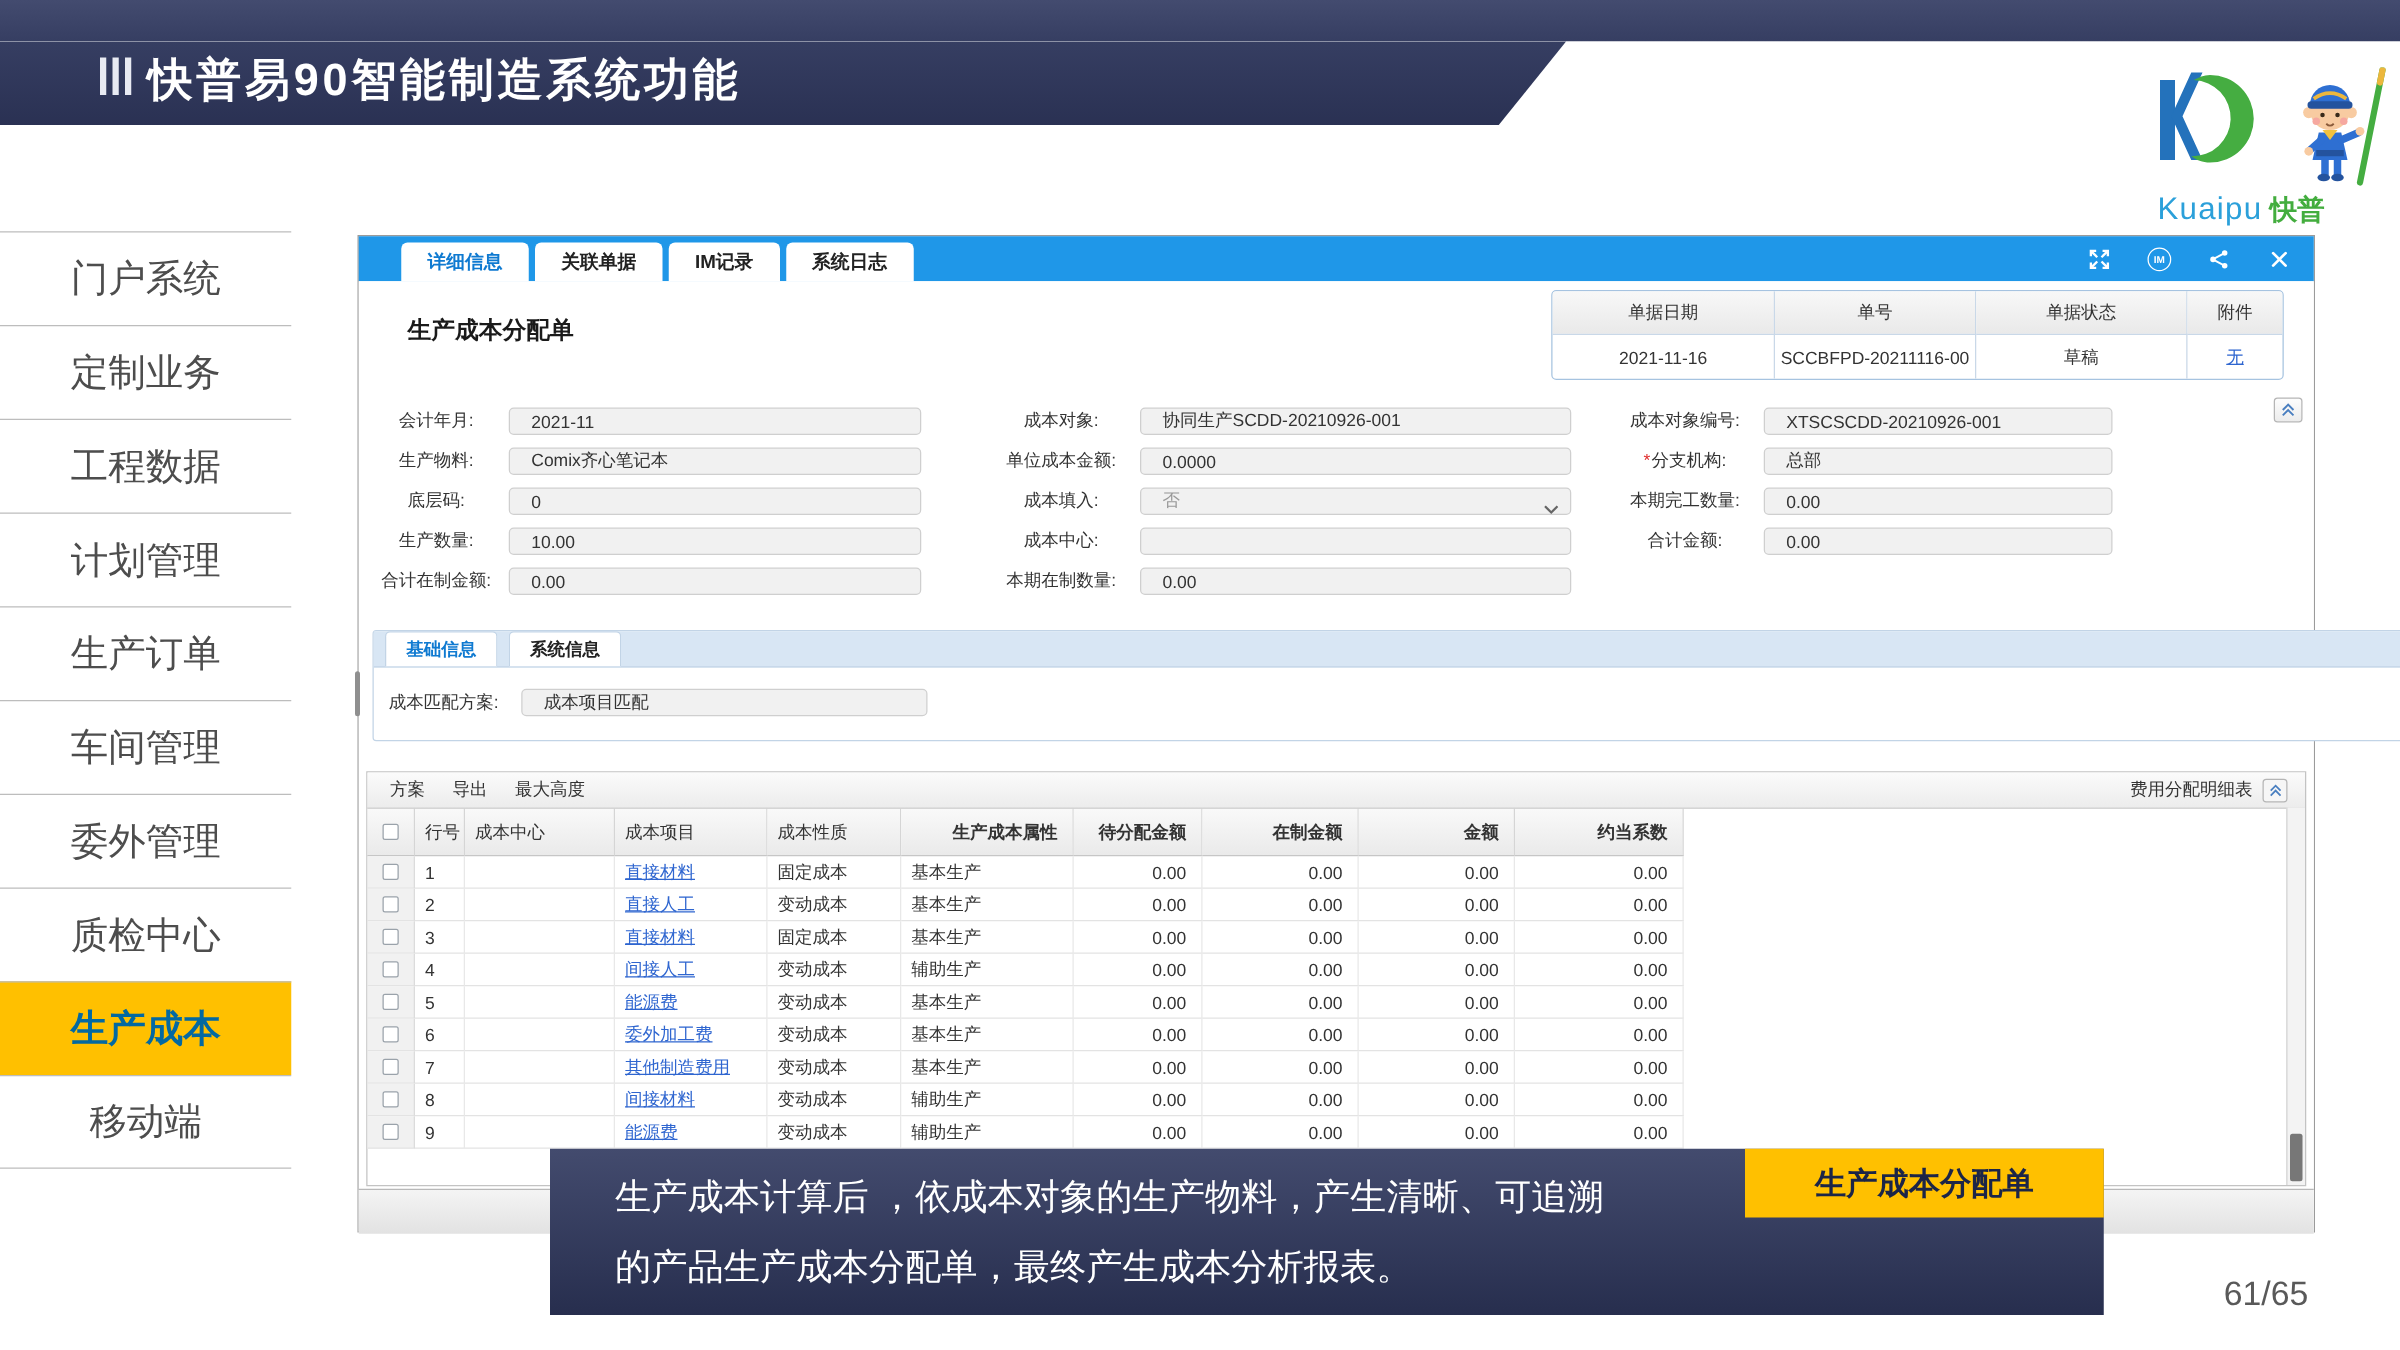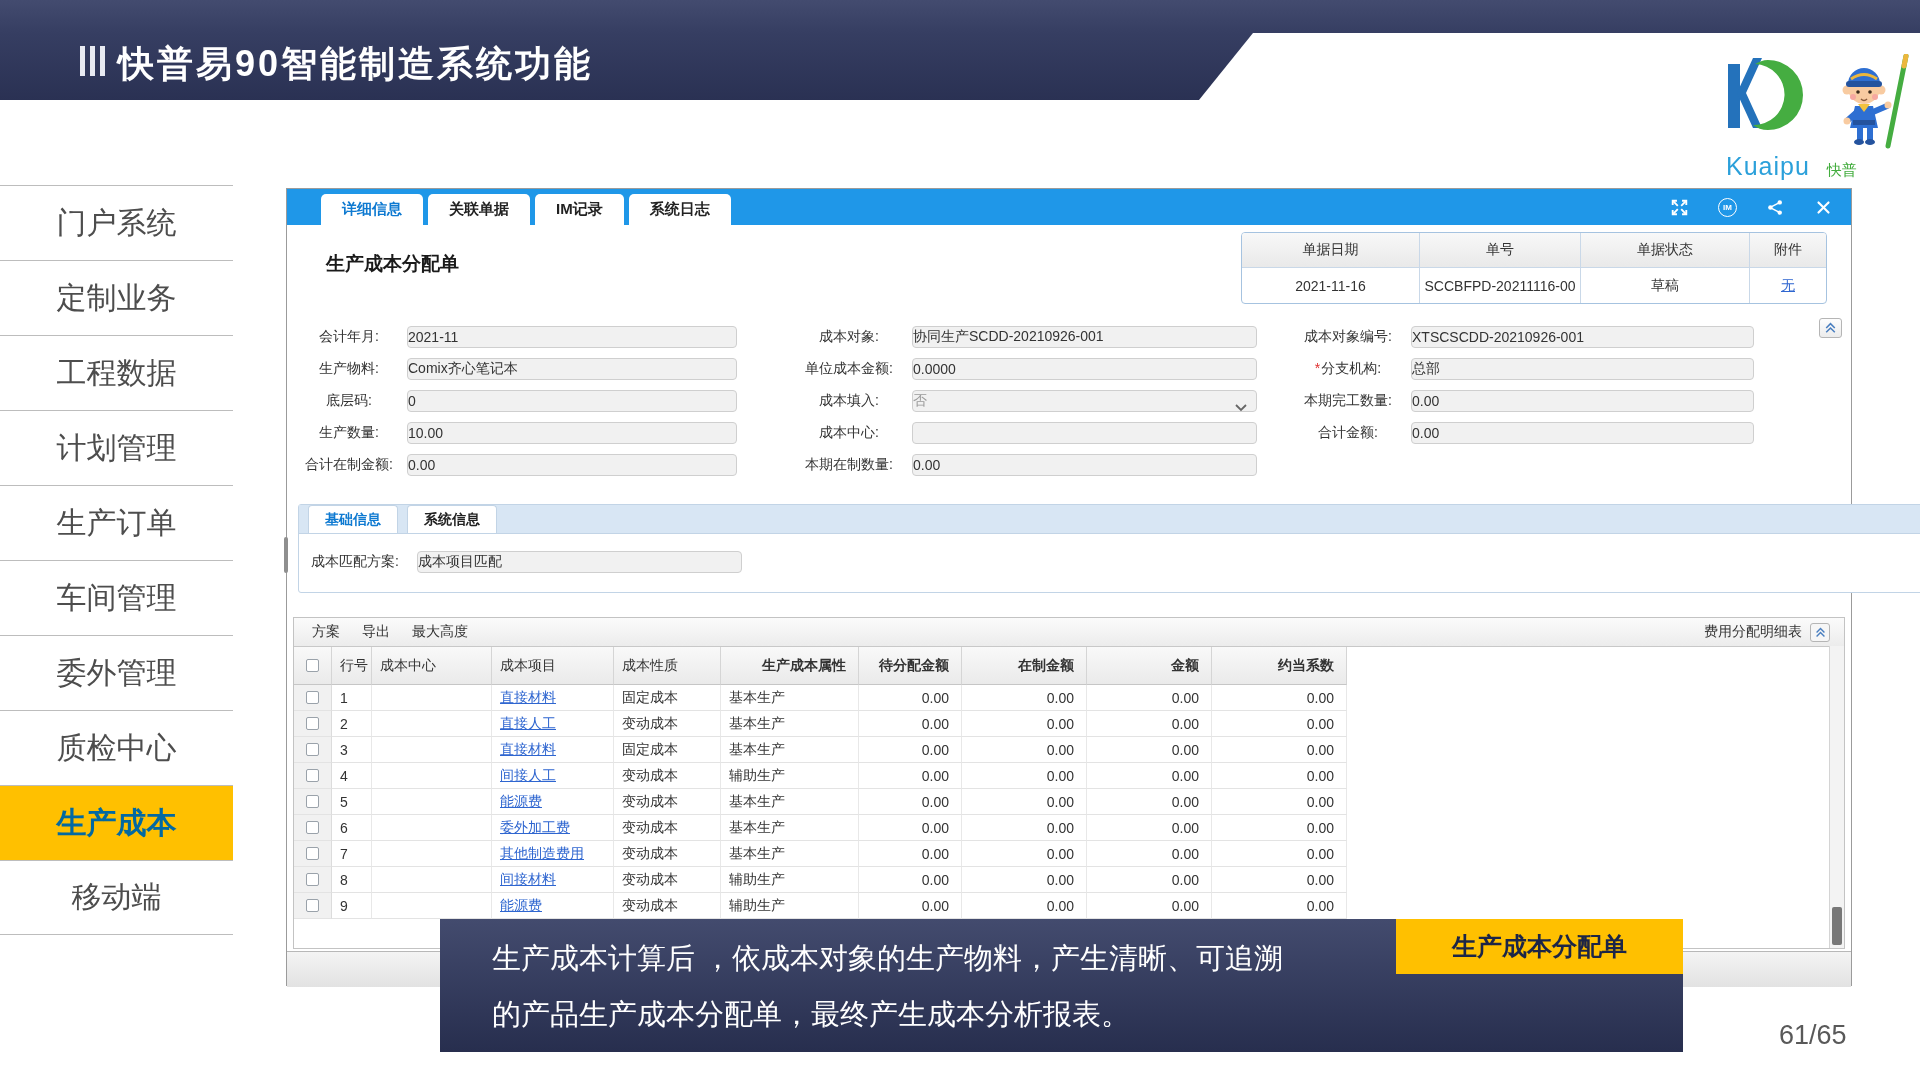--- a/index.html
+++ b/index.html
@@ -9,21 +9,21 @@
   #header-strip{left:0;top:0;width:1920px;height:33px;background:linear-gradient(180deg,#434b6f,#363e62);}
   #header-block{left:0;top:33px;width:1300px;height:67px;background:linear-gradient(180deg,#363e62,#2a3153);
     clip-path:polygon(0 0,1253px 0,1199px 67px,0 67px);}
   #header-bars{left:80px;top:46px;display:flex;gap:5px;}
   #header-bars span{width:5px;height:30px;background:#e8eaf2;display:block;}
   #header-title{left:118px;top:32px;height:64px;line-height:64px;color:#fff;font-size:36px;font-weight:bold;letter-spacing:3px;}
   
   #logo{left:1718px;top:54px;width:200px;}
   #logo-text{margin-top:-2px;padding-left:8px;white-space:nowrap;}
   #logo-latin{color:#2ba0da;font-size:25px;letter-spacing:1px;}
-  #logo-cn{color:#43ad3e;font-size:15px;font-weight:normal;margin-left:17px;}
+  #logo-cn{color:#43ad3e;font-size:22px;font-weight:bold;margin-left:6px;}
   
   #sidebar{left:0;top:185px;width:233px;}
   .side-item{height:75px;display:flex;align-items:center;justify-content:center;
     border-top:1px solid #bdbdbd;font-size:30px;color:#4d4d4d;box-sizing:border-box;cursor:default;}
   .side-item:last-child{border-bottom:1px solid #bdbdbd;}
   .side-item.active{background:#ffc000;font-weight:bold;color:#0369a1;}
   
   #win{left:286px;top:188px;width:1566px;height:798px;border:1px solid #9b9b9b;background:#fff;box-sizing:border-box;}
   #tabbar{height:36px;background:#1f97e8;display:flex;align-items:flex-end;position:relative;}
   .tab{height:31px;margin-left:5px;padding:0 21px;background:#fff;border-radius:5px 5px 0 0;
@@ -50,24 +50,24 @@
   #f-left{left:10px;top:101px;}
   #f-mid{left:505px;top:101px;}
   #f-right{left:1004px;top:101px;}
   .f-row{display:flex;align-items:center;height:22px;margin-bottom:10px;}
   .f-label{text-align:center;font-size:14px;color:#333;white-space:nowrap;}
   #f-left .f-label{width:104px;}
   #f-mid .f-label,#f-right .f-label{width:114px;}
   .star{display:none;color:#e03030;font-style:normal;font-size:14px;margin-right:1px;}
   .f-row.required .star{display:inline;}
   .f-input{position:relative;height:22px;margin-left:6px;background:#f1f1f1;border:1px solid #cfcfcf;border-radius:4px;
-    display:flex;align-items:center;padding-left:0;box-sizing:border-box;font-size:14px;color:#333;cursor:default;}
+    display:flex;align-items:center;padding-left:17px;box-sizing:border-box;font-size:14px;color:#333;cursor:default;}
   #f-left .f-input{width:330px;}
   #f-mid .f-input{width:345px;}
-  #f-right .f-input{width:343px;}
+  #f-right .f-input{width:279px;}
   .f-chev{display:none;position:absolute;right:9px;top:8px;}
   .f-row.select .f-chev{display:block;}
   .f-row.select .f-val{color:#999;}
   
   #subpanel{left:11px;top:279px;width:1728px;height:89px;border:1px solid #c2d4e6;border-radius:3px;box-sizing:border-box;background:#fff;}
   #subtab-bar{height:28px;background:#d8e6f4;display:flex;align-items:flex-end;border-bottom:1px solid #c2d4e6;}
   .subtab{height:27px;margin-left:9px;padding:0 16px;background:#fff;border:1px solid #c2d4e6;border-bottom:none;
     border-radius:4px 4px 0 0;display:flex;align-items:center;font-size:14px;font-weight:bold;color:#222;cursor:pointer;}
   .subtab.active{color:#0f7ad1;}
   #match-row{display:flex;align-items:center;height:22px;margin-top:17px;}

